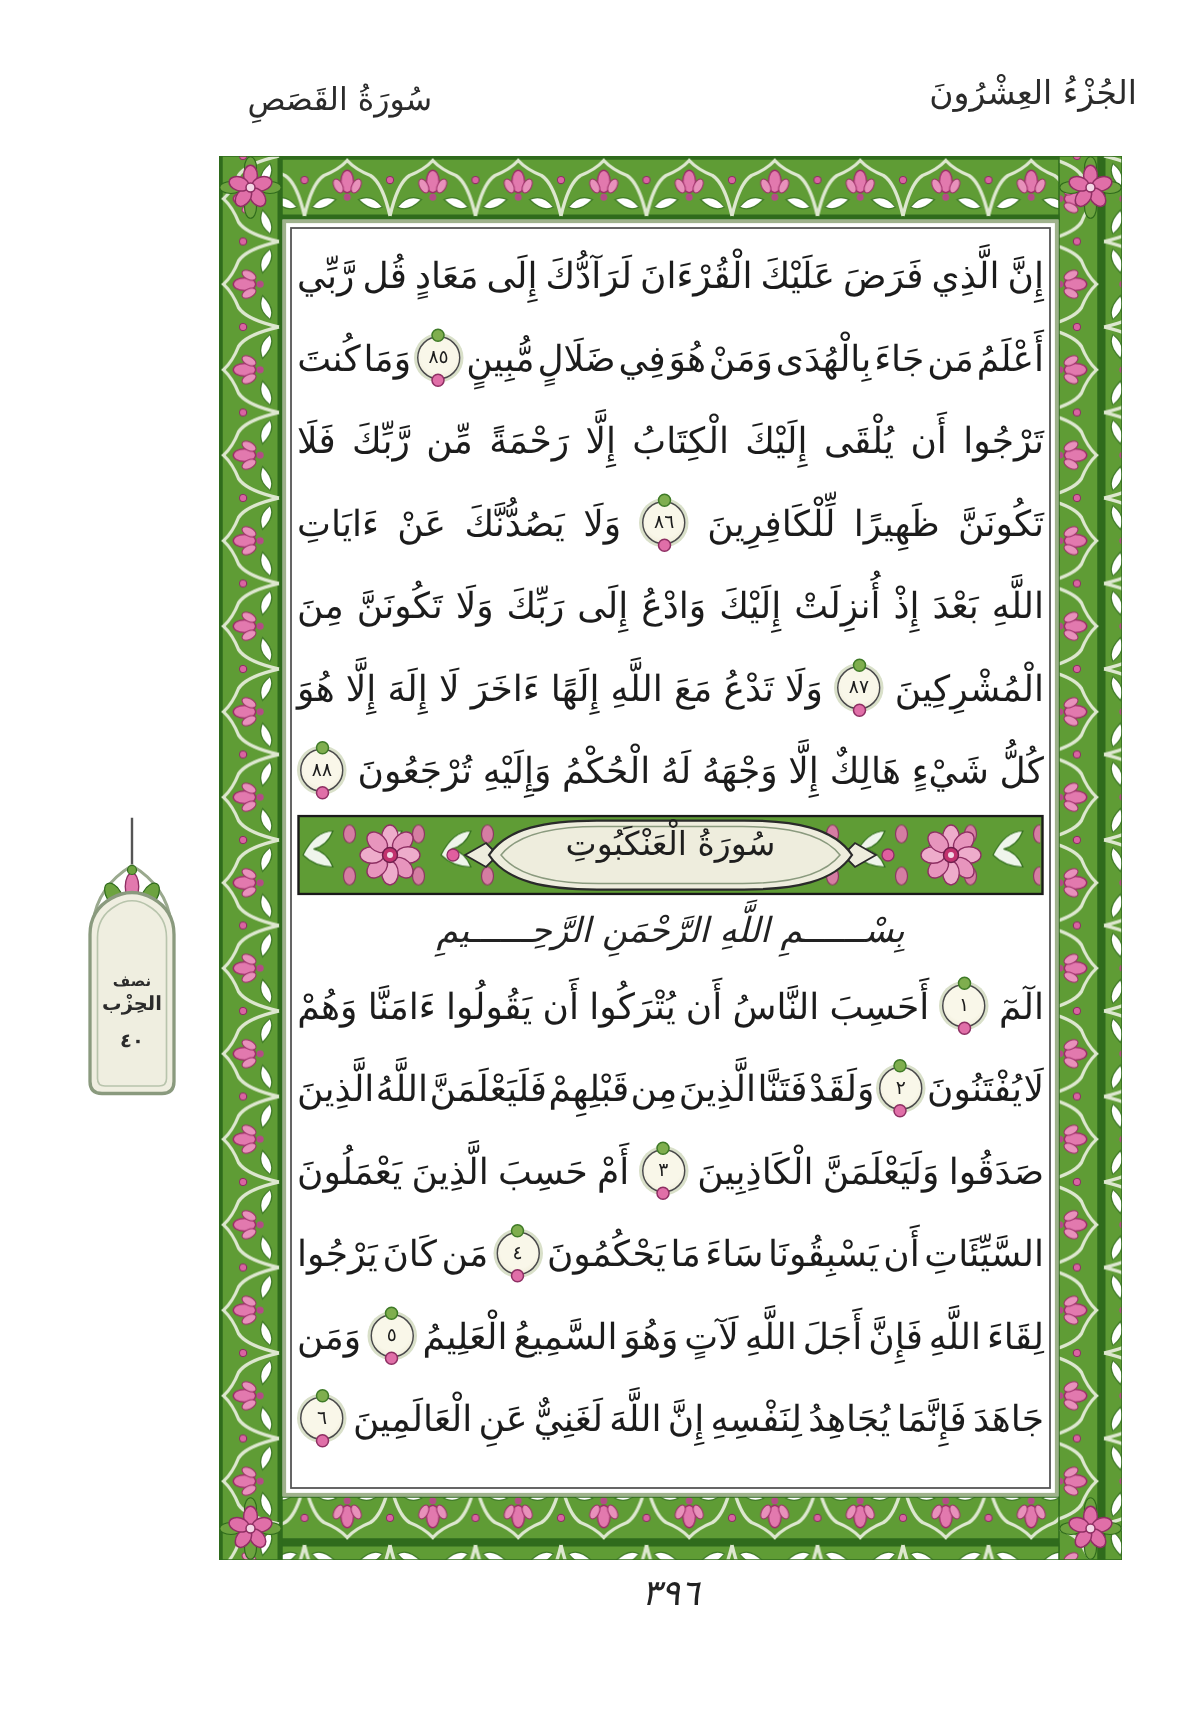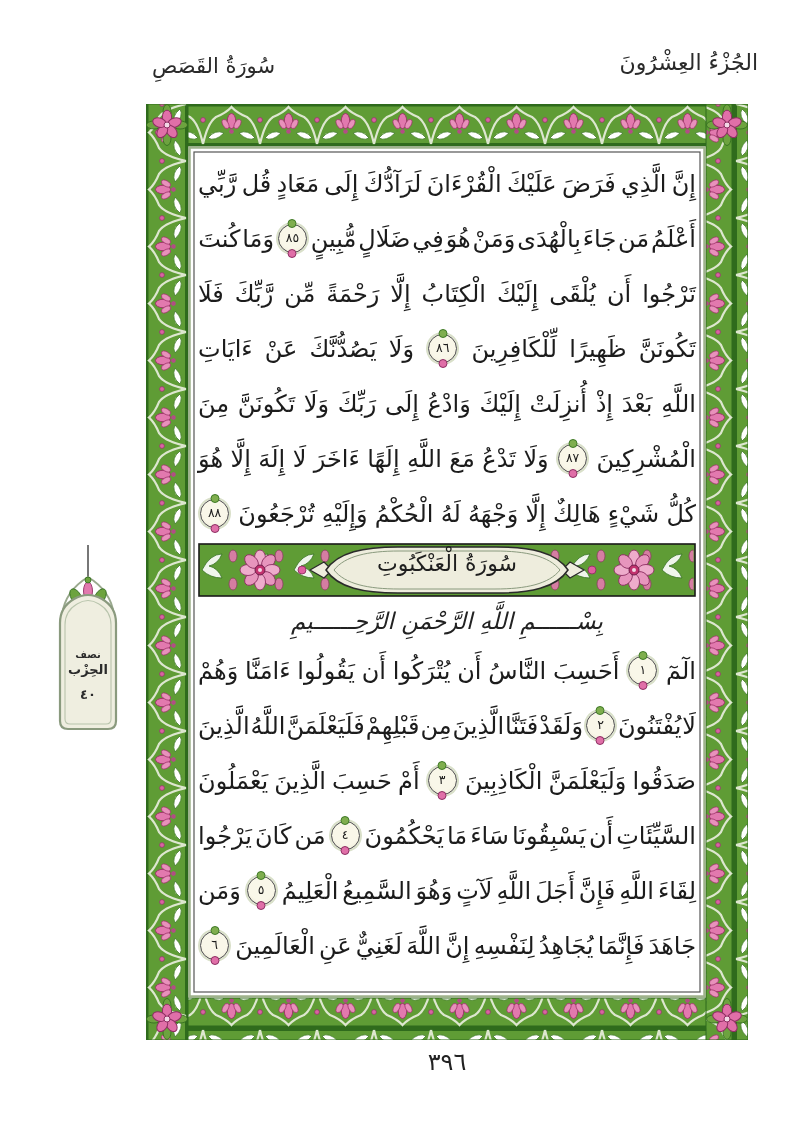--- a/index.html
+++ b/index.html
@@ -1,21 +1,21 @@
 <!DOCTYPE html>
 <html lang="ar" dir="ltr"><head>
 <meta charset="utf-8">
 <style>
   html,body{margin:0;padding:0;background:#ffffff;}
   .page{
     position:relative;width:798px;height:1140px;background:#ffffff;
     font-family:"DejaVu Sans",sans-serif;color:#1c1c1c;overflow:hidden;
   }
   
-  .hdr{position:absolute;direction:rtl;color:#2b2b2b;}
+  .hdr{position:absolute;direction:rtl;color:#2b2b2b;margin-left:13px;}
   .hdr-left{left:152px;top:54px;font-size:21px;}
   .hdr-right{right:40px;top:50px;font-size:22px;}
   
   .frame{position:absolute;left:146px;top:104px;width:602px;height:936px;}
   .frame > svg{position:absolute;left:0;top:0;}
   
   .content{
     position:absolute;left:52px;top:52px;width:498px;height:832px;
     display:flex;flex-direction:column;
   }
@@ -54,21 +54,21 @@
   .hizb svg{position:absolute;left:0;top:0;}
   .hizb .t1,.hizb .t2,.hizb .t3{
     position:absolute;left:0;width:100%;text-align:center;direction:rtl;color:#2b2b2b;
   }
   .hizb .t1{top:104px;font-size:10px;}
   .hizb .t2{top:117px;font-size:13px;}
   .hizb .t3{top:142px;font-size:13px;}
   
   .pagenum{
     position:absolute;left:397px;top:1048px;width:100px;text-align:center;
-    font-size:24px;color:#222;direction:rtl;
+    font-size:24px;color:#222;direction:rtl;font-style:italic;
   }
 </style>
 </head>
 <body>
 
 <div class="page">
 
   <div class="hdr hdr-left">سُورَةُ القَصَصِ</div>
   <div class="hdr hdr-right">الجُزْءُ العِشْرُونَ</div>
 

